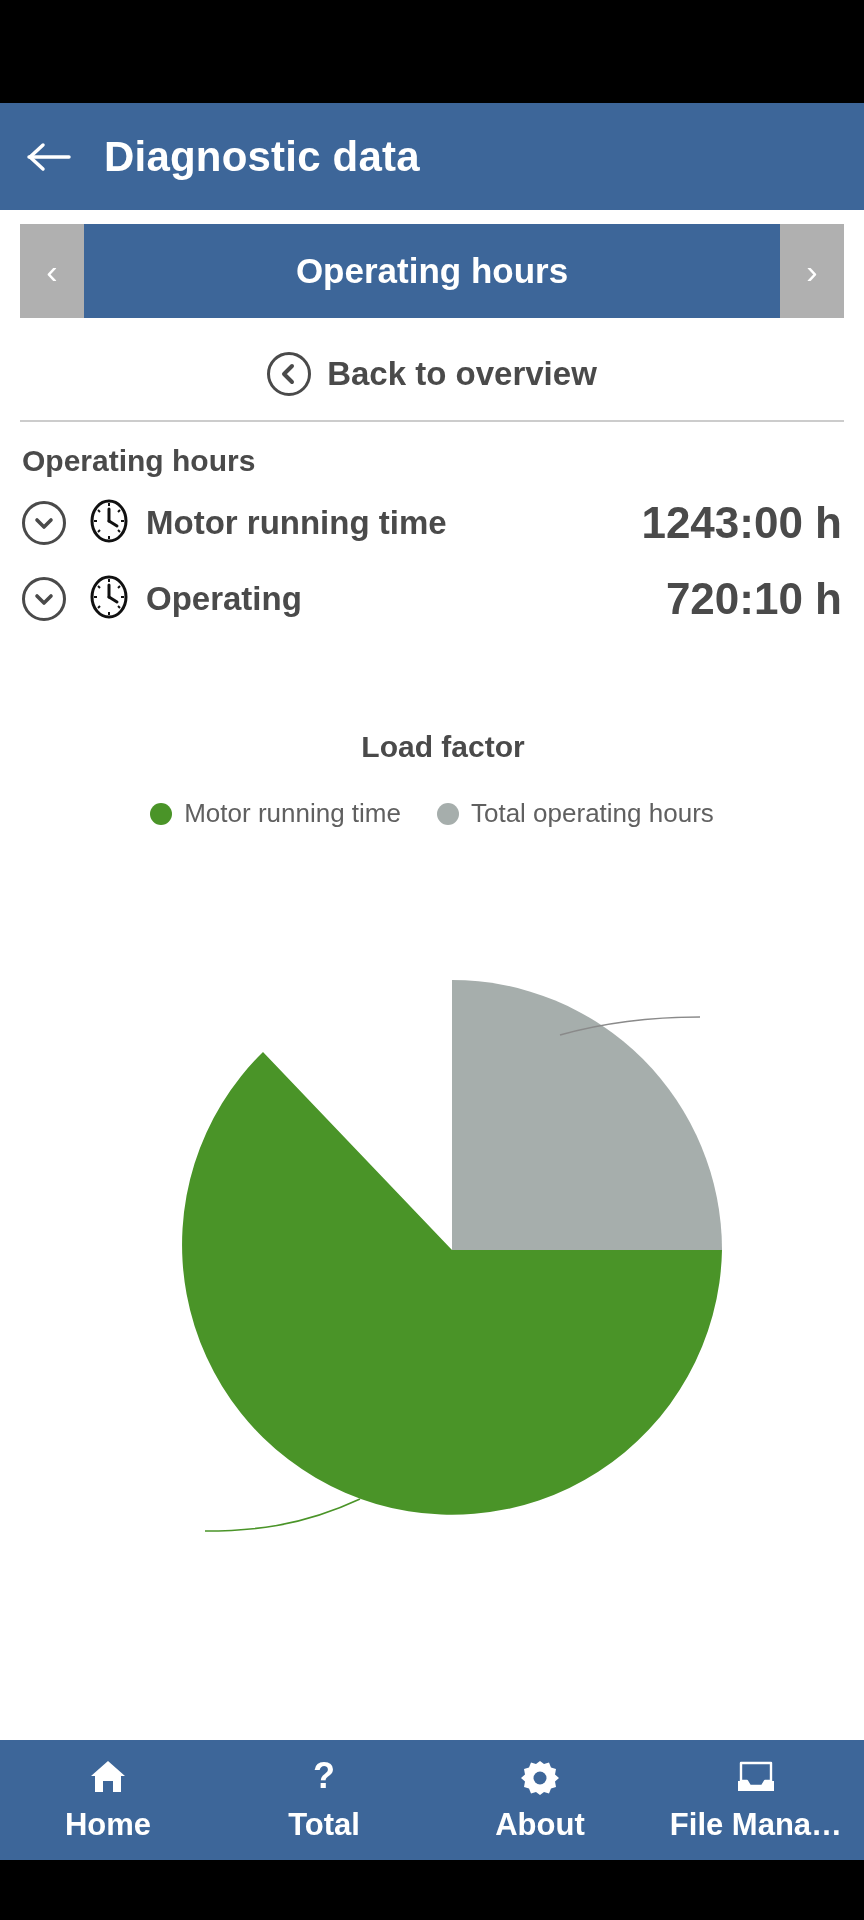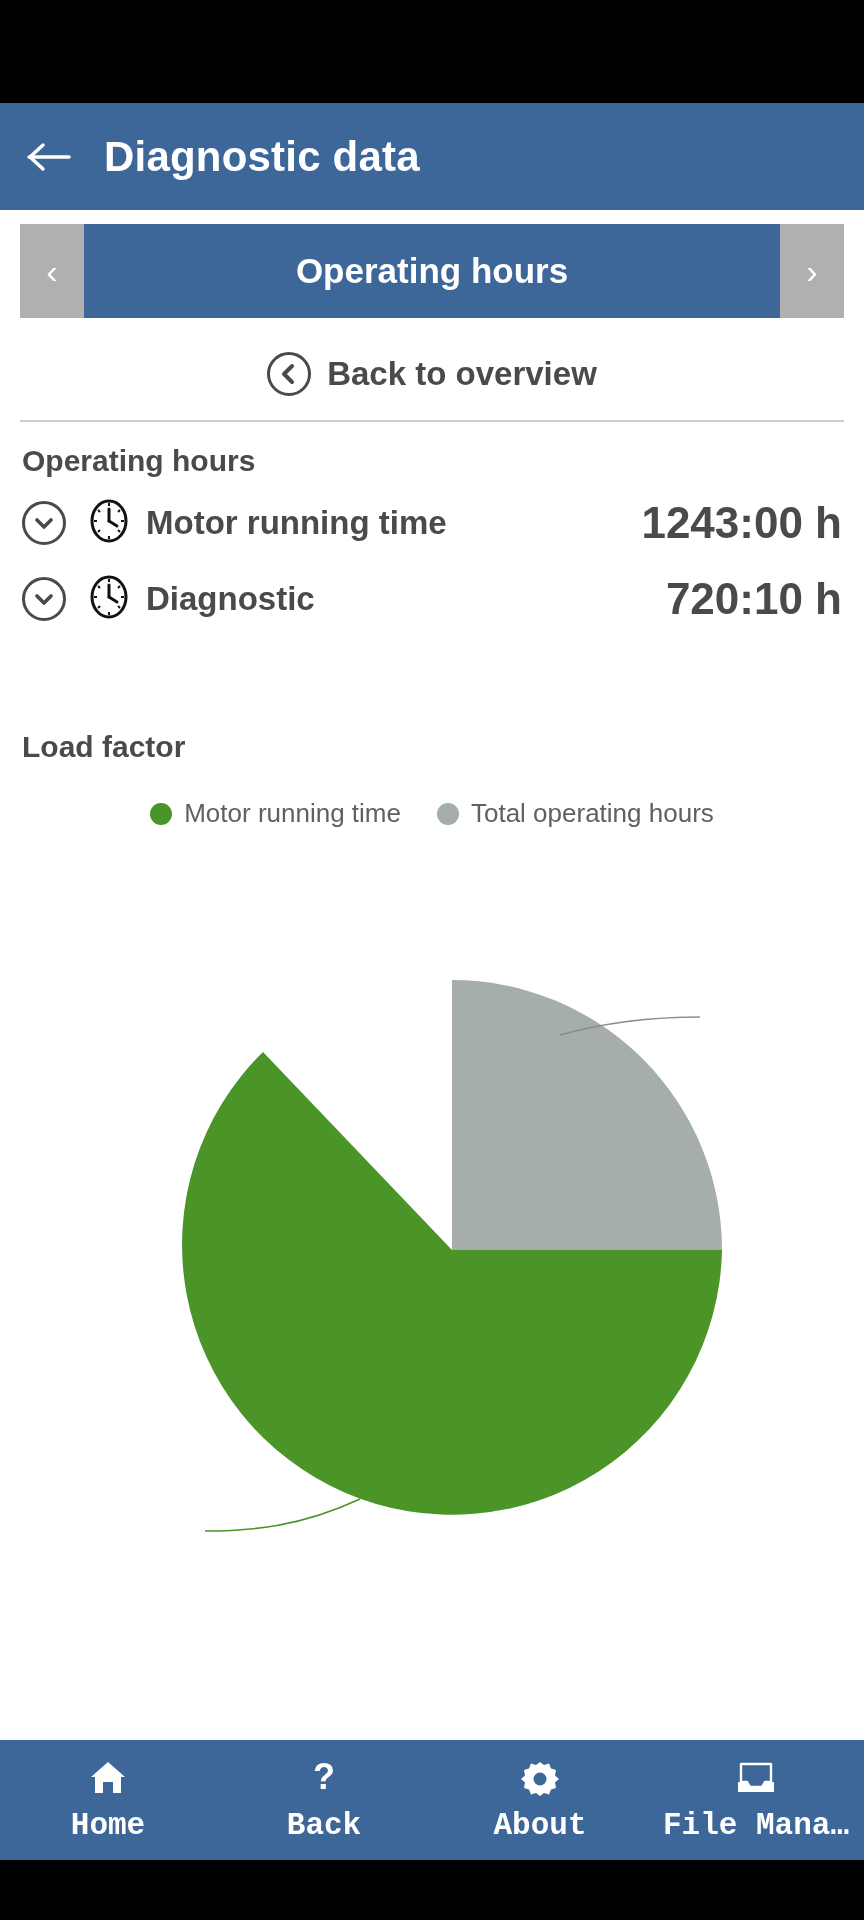--- a/index.html
+++ b/index.html
@@ -114,20 +114,21 @@
     margin-left:16px;
   }
   .row-value {
     margin-left:auto;
     font-size:44px; font-weight:bold; color:#4a4a4a;
   }
   
   .load-heading {
     font-size:30px; font-weight:bold; color:#4a4a4a;
     margin:100px 0 0 22px;
+    text-align:center;
   }
   .legend {
     display:flex; align-items:center; justify-content:center;
     gap:36px; margin-top:34px;
   }
   .legend-item { display:flex; align-items:center; gap:12px; }
   .legend-dot { width:22px; height:22px; border-radius:50%; flex:0 0 auto; }
   .legend-label { font-size:26px; color:#606060; }
   
   .chart-block {
@@ -150,21 +151,20 @@
     align-items:center; justify-content:center;
     gap:10px;
     color:#ffffff;
     overflow:hidden;
   }
   .nav-icon { height:40px; display:flex; align-items:center; justify-content:center; }
   .nav-label {
     font-size:31px; font-weight:bold; color:#ffffff;
     white-space:nowrap; overflow:hidden; text-overflow:ellipsis;
     max-width:100%;
-    font-family:Liberation Mono, monospace;
   }
   .nav-bottom-strip { height:60px; background:#000; flex:0 0 auto; }
 </style>
 </head>
 <body>
 
 <div class="device">
 
   <div class="status-strip"></div>
 
@@ -236,21 +236,21 @@
           <line x1="21" y1="5" x2="21" y2="8" stroke="#111" stroke-width="2"></line>
           <line x1="21" y1="38" x2="21" y2="41" stroke="#111" stroke-width="2"></line>
           <line x1="6" y1="23" x2="9" y2="23" stroke="#111" stroke-width="2"></line>
           <line x1="33" y1="23" x2="36" y2="23" stroke="#111" stroke-width="2"></line>
           <line x1="10" y1="12" x2="12" y2="14" stroke="#111" stroke-width="2"></line>
           <line x1="30" y1="32" x2="32" y2="34" stroke="#111" stroke-width="2"></line>
           <line x1="32" y1="12" x2="30" y2="14" stroke="#111" stroke-width="2"></line>
           <line x1="12" y1="32" x2="10" y2="34" stroke="#111" stroke-width="2"></line>
         </svg>
       </span>
-      <span class="row-label">Diagnostic</span>
+      <span class="row-label">Operating</span>
       <span class="row-value">720:10 h</span>
     </div>
 
     <div class="load-heading">Load factor</div>
 
     <div class="legend">
       <div class="legend-item">
         <span class="legend-dot" style="background:#4a9428"></span>
         <span class="legend-label">Motor running time</span>
       </div>
@@ -284,21 +284,21 @@
       </span>
       <span class="nav-label">Home</span>
     </div>
 
     <div class="nav-item">
       <span class="nav-icon">
         <svg width="40" height="38" viewBox="0 0 40 38">
           <text x="20" y="30" font-family="Liberation Sans, sans-serif" font-size="36" font-weight="bold" fill="#ffffff" text-anchor="middle">?</text>
         </svg>
       </span>
-      <span class="nav-label">Back</span>
+      <span class="nav-label">Total</span>
     </div>
 
     <div class="nav-item">
       <span class="nav-icon">
         <svg width="40" height="40" viewBox="0 0 40 40">
           <path d="M20 4 L24 7 L29 5.5 L31 10.5 L36 12 L35 17.5 L39 21 L35 24.5 L36 30
                    L31 31.5 L29 36.5 L24 35 L20 38 L16 35 L11 36.5 L9 31.5 L4 30 L5 24.5
                    L1 21 L5 17.5 L4 12 L9 10.5 L11 5.5 L16 7 Z" fill="#ffffff"></path>
           <circle cx="20" cy="21" r="6.5" fill="#3d6699"></circle>
         </svg>

